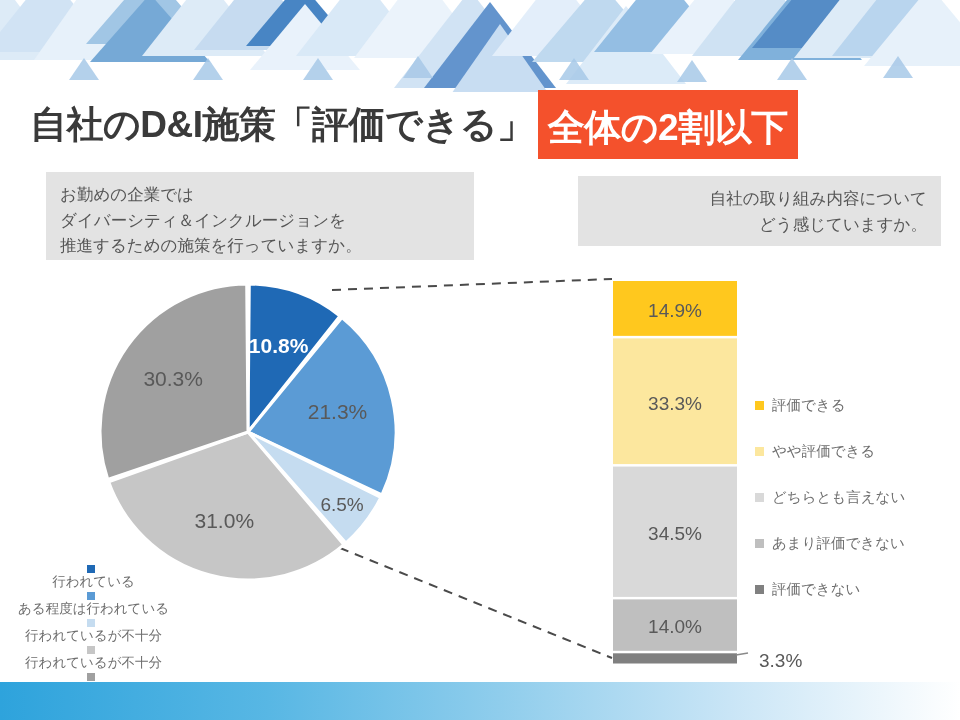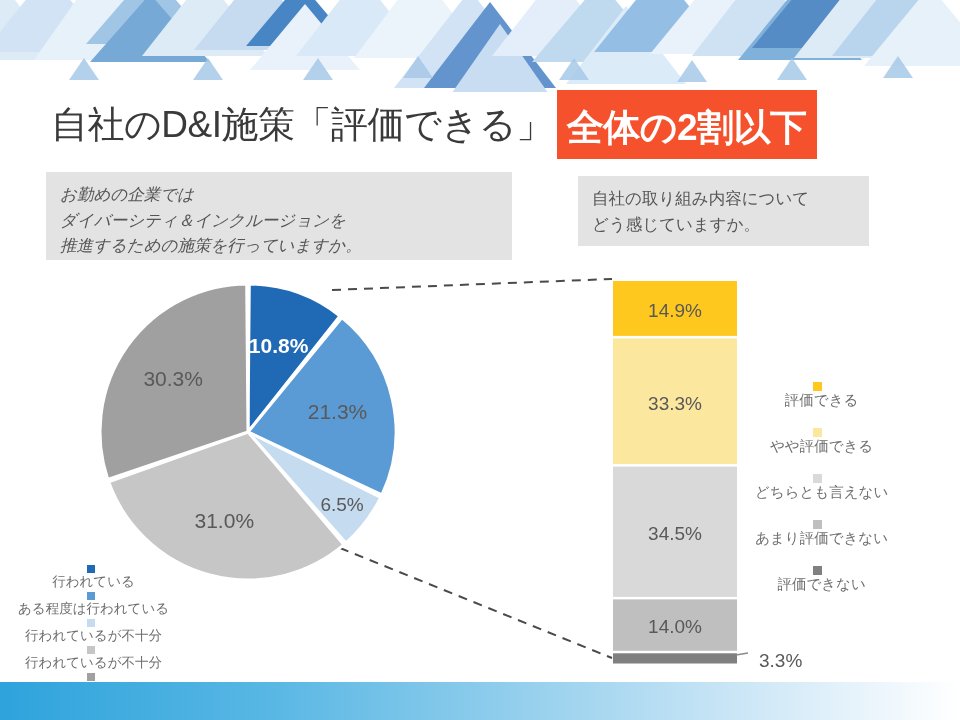--- a/index.html
+++ b/index.html
@@ -31,26 +31,25 @@
   
   .title-row {
     position: absolute;
     left: 30px; top: 96px;
     width: 910px; height: 56px;
     display: flex;
     align-items: center;
   }
   .title-text {
     font-size: 37px;
-    font-weight: normal;
+    font-weight: bold;
     color: #3a3a3a;
     letter-spacing: -0.5px;
     white-space: nowrap;
     line-height: 1;
-    margin-left: 21px;
   }
   .title-badge {
     margin-left: 4px;
     background: #f4512c;
     color: #ffffff;
     font-size: 37px;
     font-weight: bold;
     line-height: 1;
     padding: 19px 10px 13px 10px;
     white-space: nowrap;
@@ -61,22 +60,22 @@
   .qbox {
     position: absolute;
     background: #e3e3e3;
     color: #555555;
     font-size: 16.5px;
     line-height: 1.55;
     padding: 10px 14px 12px 14px;
     box-sizing: border-box;
     white-space: pre-line;
   }
-  #qbox-left  { left: 46px;  top: 172px; width: 466px; height: 88px; font-style: italic; }
-  #qbox-right { left: 578px; top: 176px; width: 291px; height: 70px; }
+  #qbox-left  { left: 46px;  top: 172px; width: 428px; height: 88px; }
+  #qbox-right { left: 578px; top: 176px; width: 363px; height: 70px; text-align: right; }
 
   
   .chart-layer {
     position: absolute;
     left: 0; top: 0;
     width: 960px; height: 720px;
     pointer-events: none;
   }
   .chart-layer svg { display: block; }
 
@@ -96,21 +95,21 @@
     color: #6e6e6e;
     white-space: nowrap;
   }
 
   #legend-pie { left: 18px; top: 565px; }
   #legend-pie .legend-item { margin-bottom: 2px; flex-direction: column; }
   #legend-pie .legend-swatch { width: 8px; height: 8px; margin-right: 6px; }
   #legend-pie .legend-label { font-size: 13.5px; line-height: 17px; }
 
   #legend-bar { left: 755px; top: 382px; }
-  #legend-bar .legend-item { height: 46px; flex-direction: column; }
+  #legend-bar .legend-item { height: 46px; }
   #legend-bar .legend-swatch { width: 9px; height: 9px; margin-right: 8px; }
   #legend-bar .legend-label { font-size: 14.5px; line-height: 18px; }
 
   
   .footer-bar {
     position: absolute;
     left: 0; top: 682px;
     width: 960px; height: 38px;
     background: linear-gradient(to right, #2ea3dc 0%, #58b7e4 28%, #8fcdec 52%, #c9e5f6 76%, #ffffff 100%);
   }

